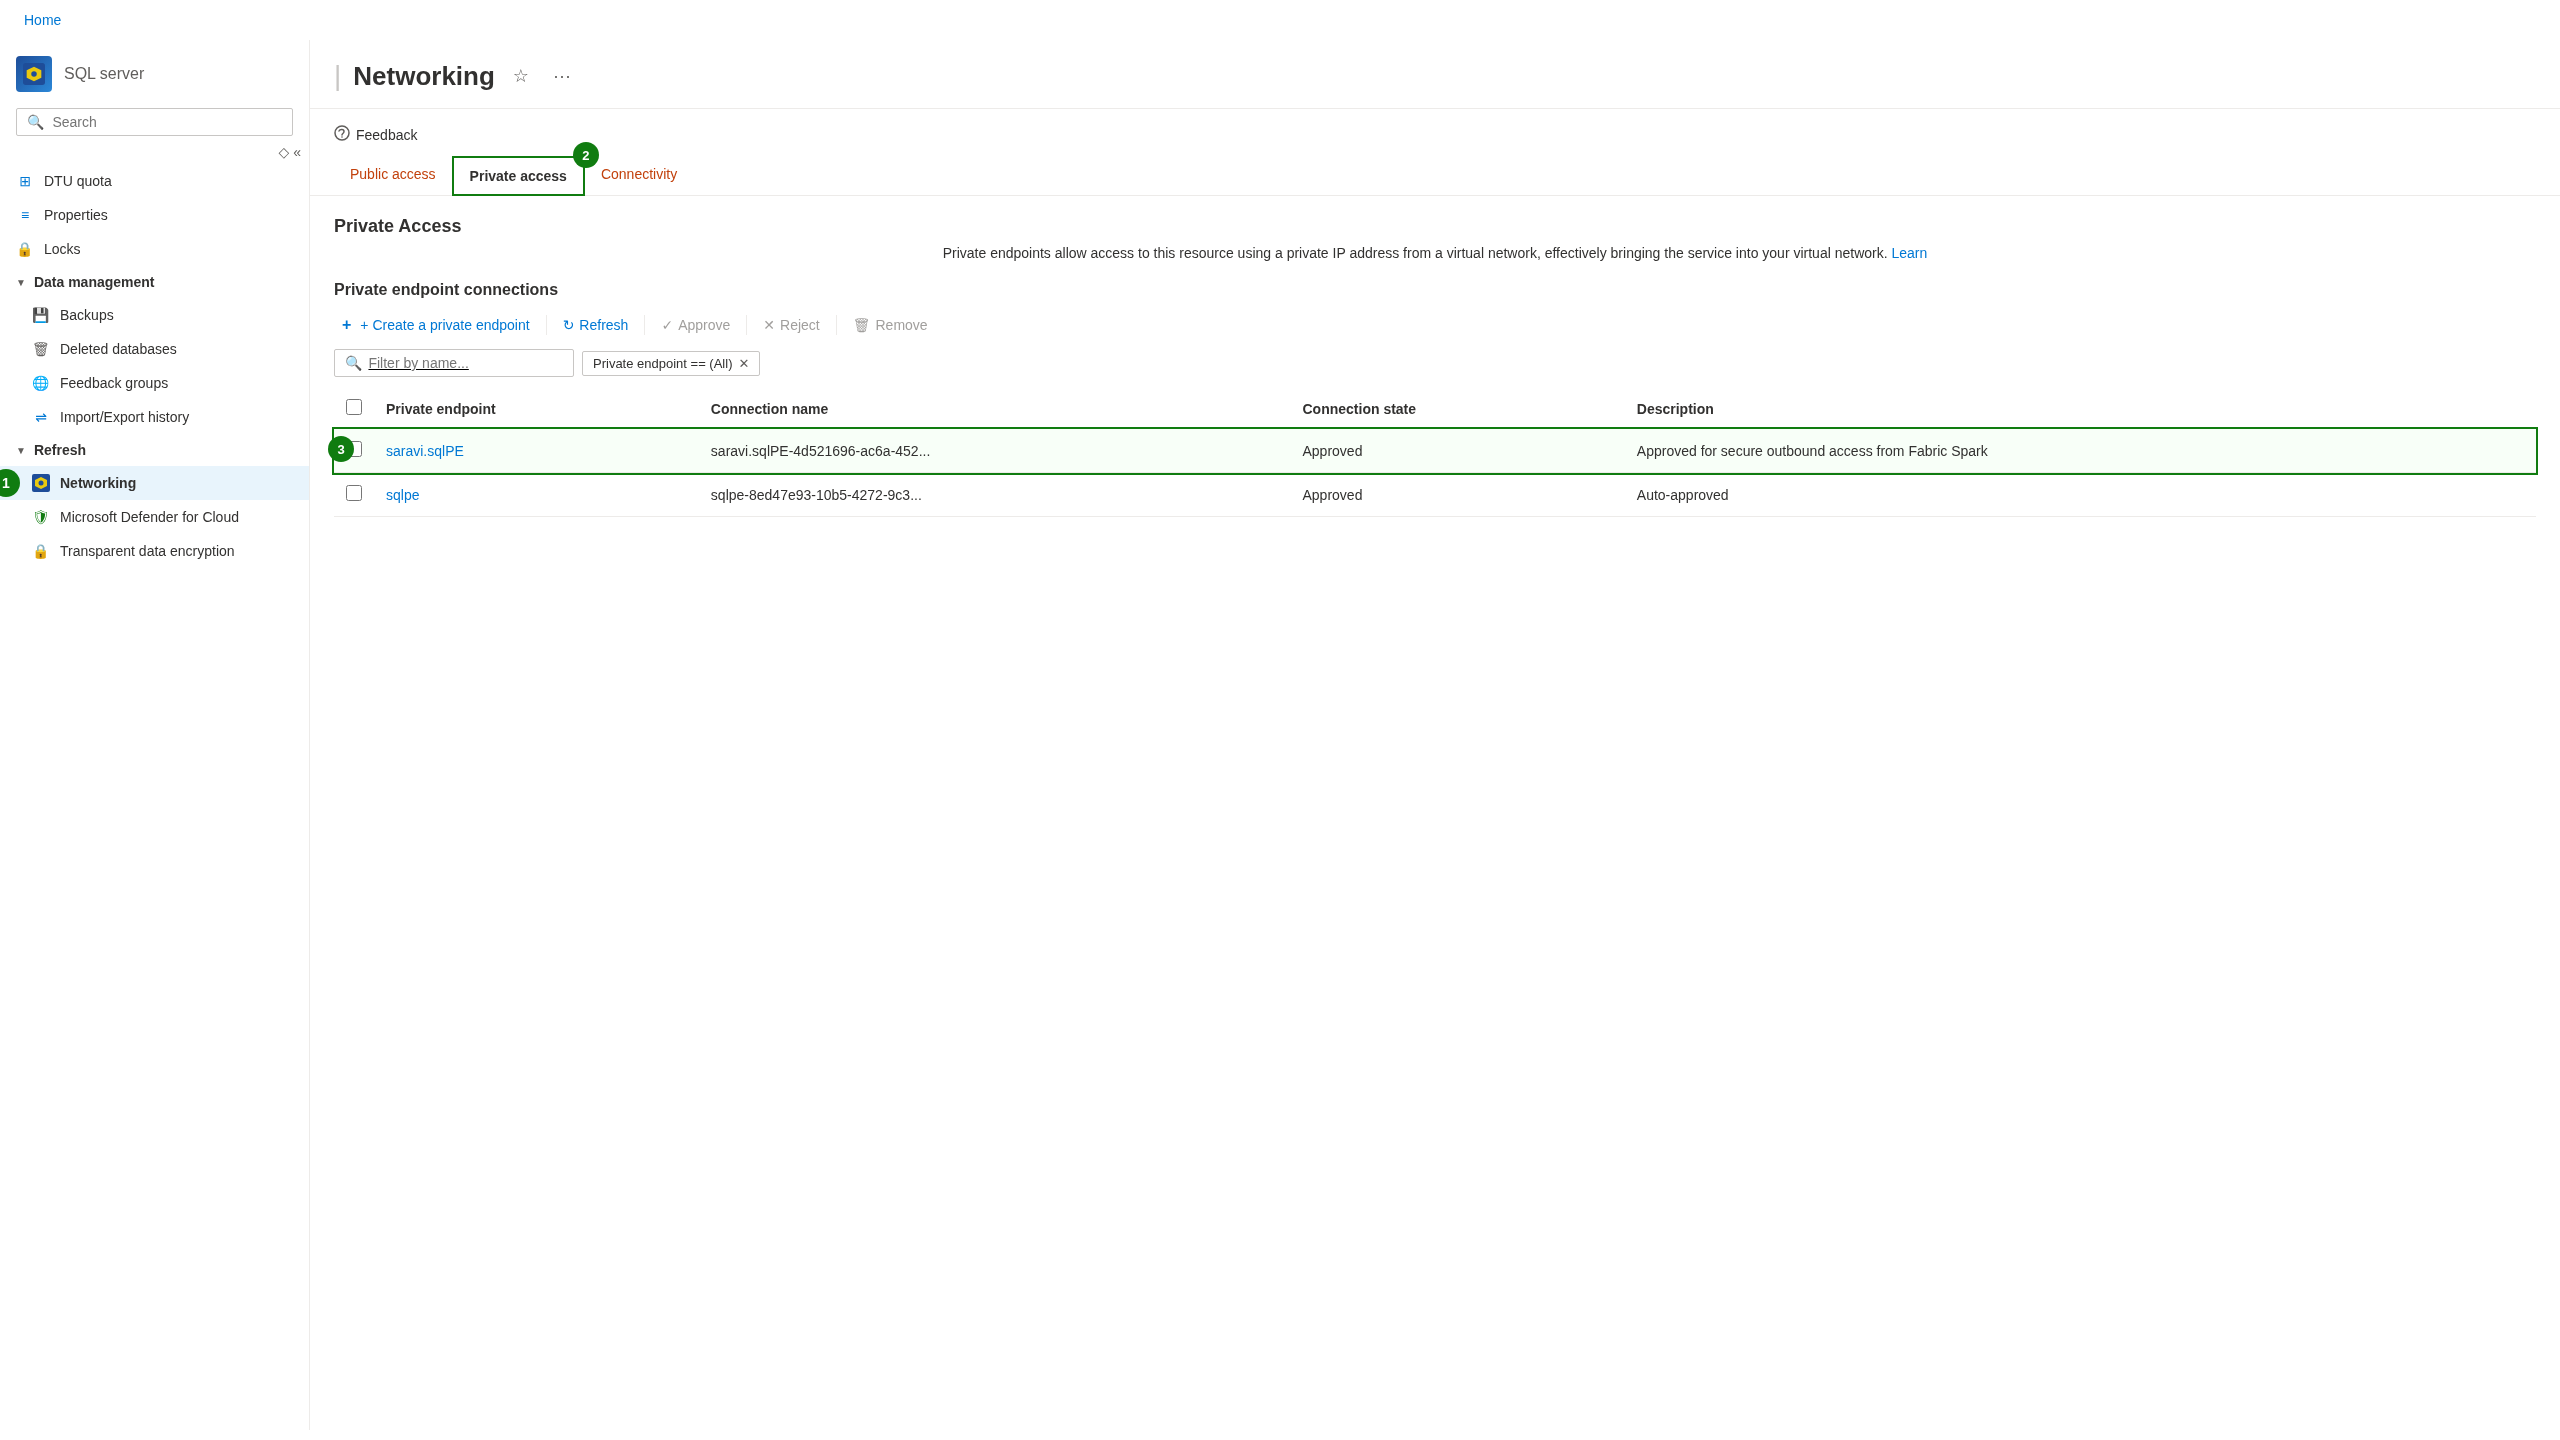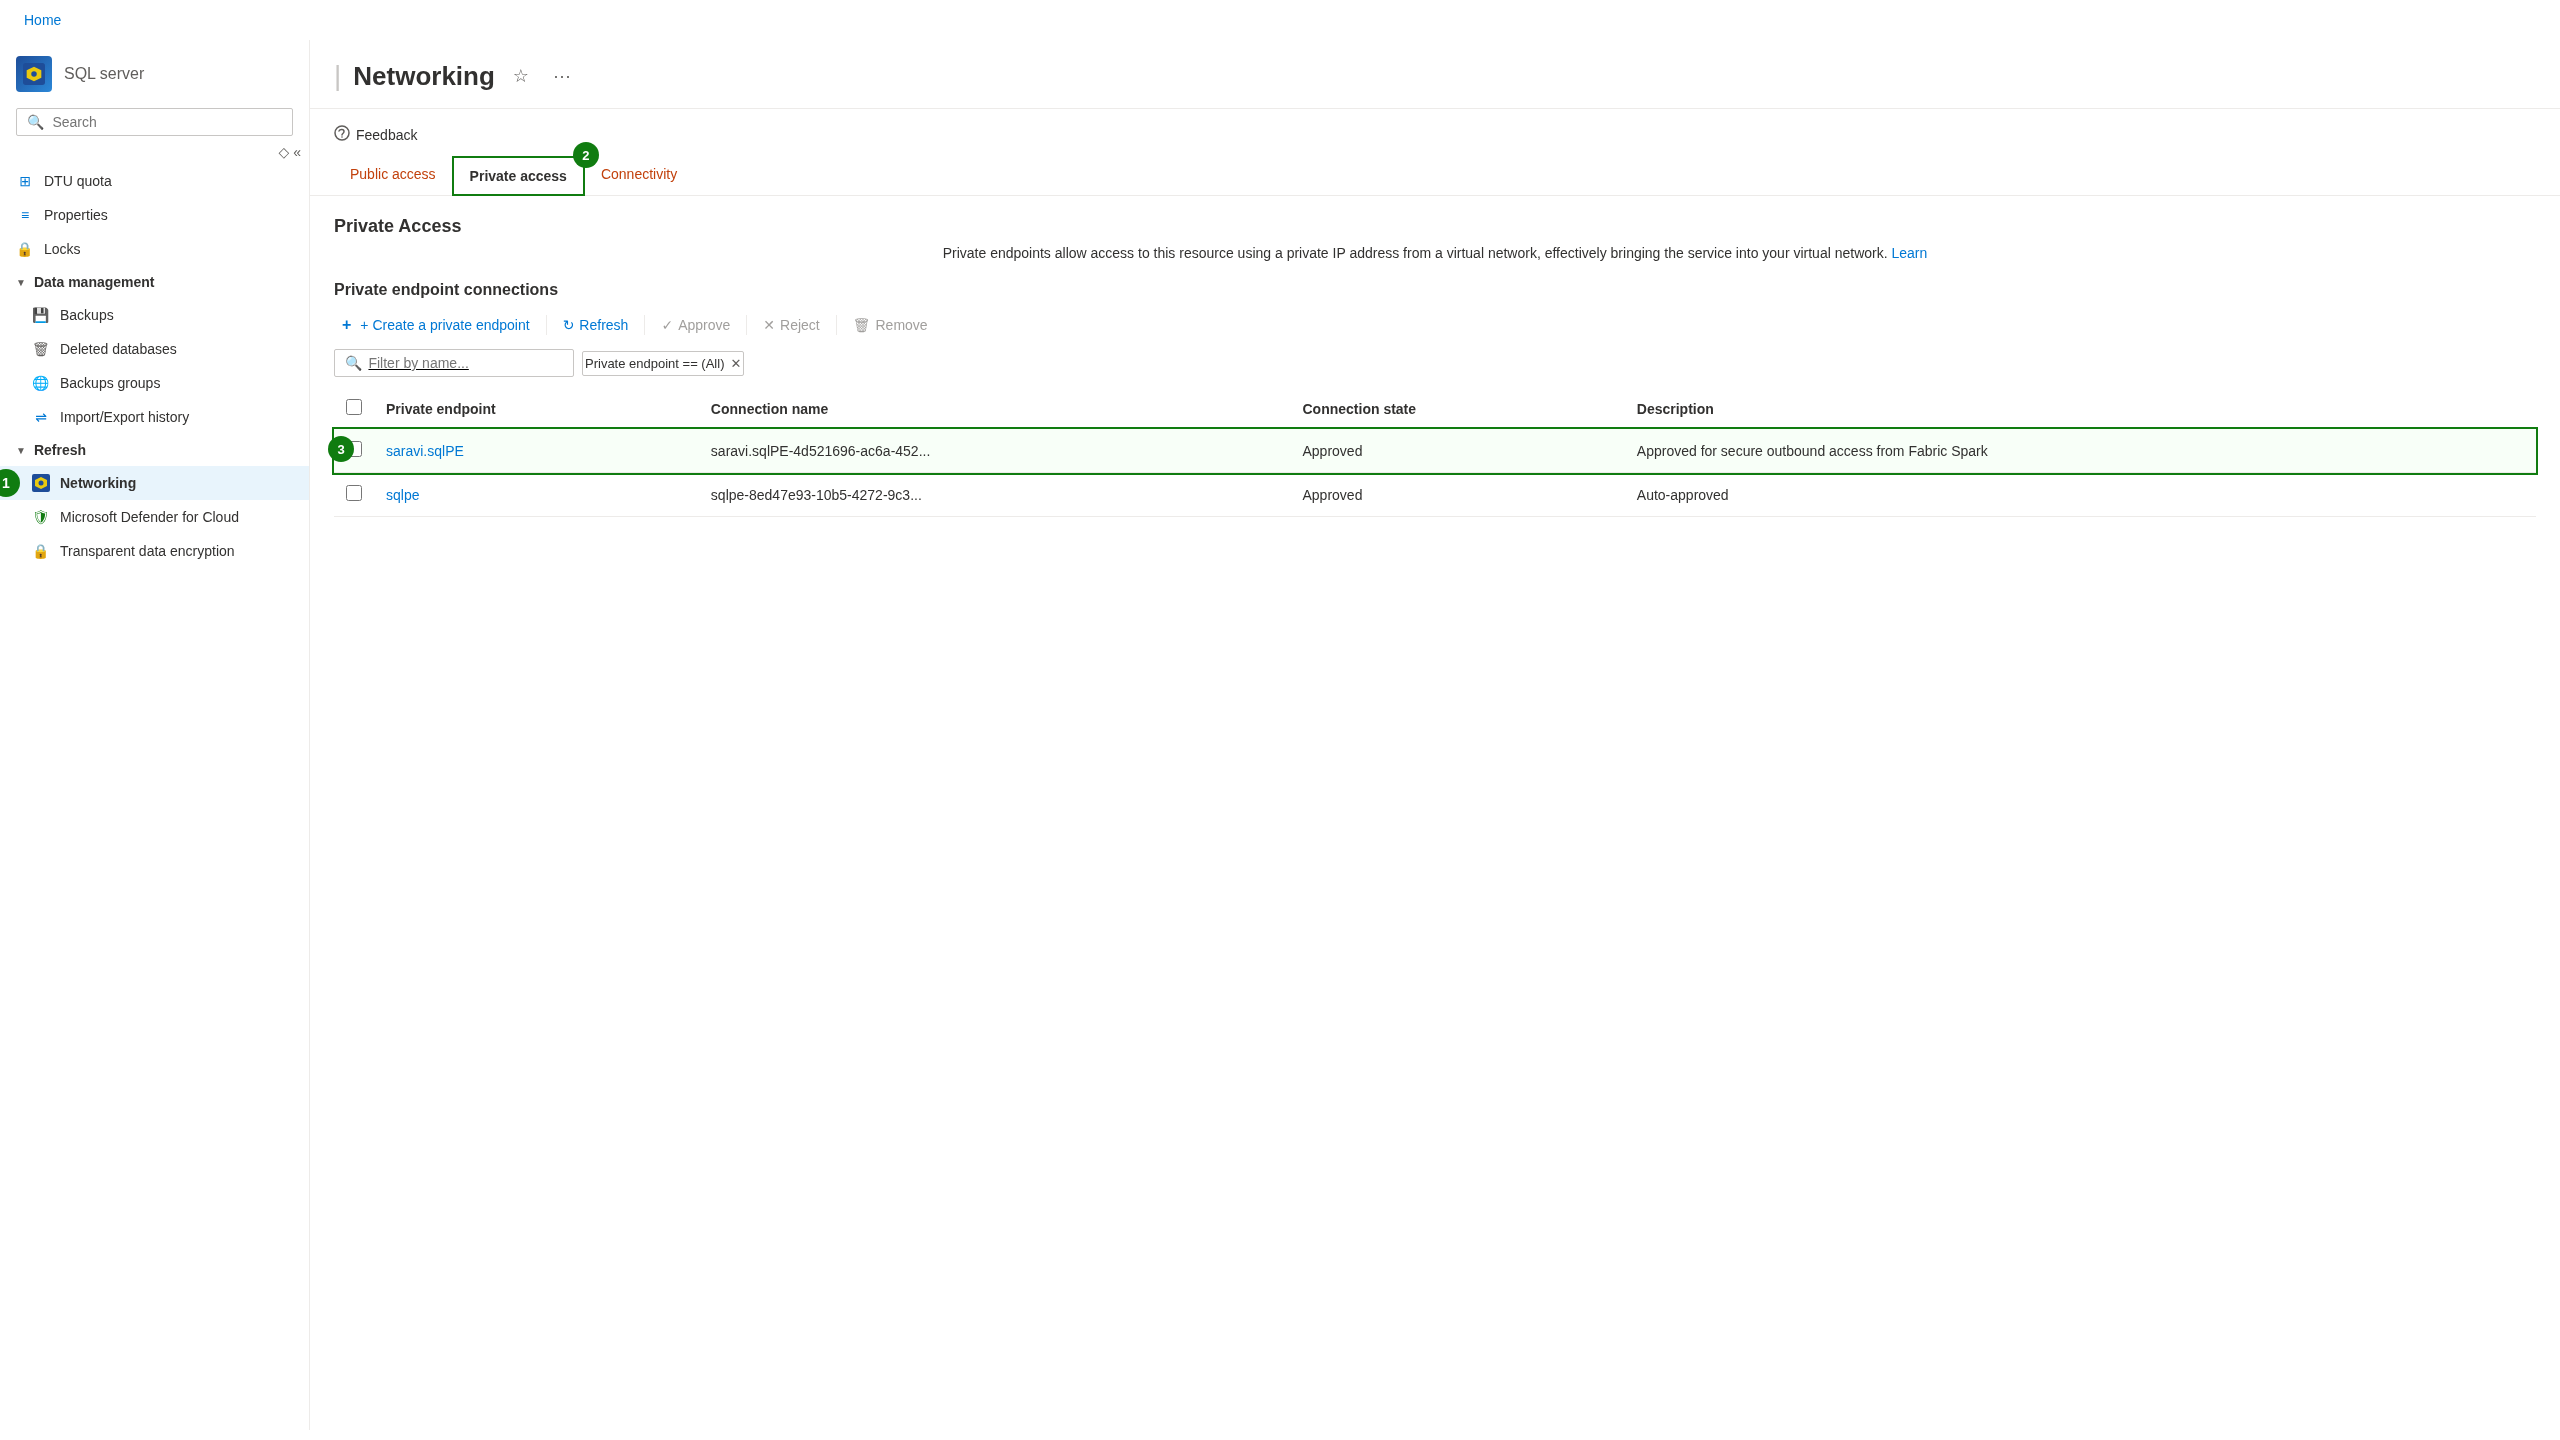--- a/index.html
+++ b/index.html
@@ -49,21 +49,21 @@
     .connections-title { font-size: 16px; font-weight: 600; color: #323130; margin-bottom: 12px; }
 
     .action-bar { display: flex; align-items: center; gap: 4px; margin-bottom: 10px; flex-wrap: wrap; }
     .action-btn { display: flex; align-items: center; gap: 5px; background: none; border: none; cursor: pointer; color: #0078d4; font-size: 14px; padding: 5px 8px; }
     .action-btn.disabled { color: #a19f9d; cursor: default; }
     .action-separator { width: 1px; height: 20px; background: #edebe9; margin: 0 4px; }
 
     .filter-row { display: flex; align-items: center; gap: 8px; margin-bottom: 12px; }
     .filter-input { display: flex; align-items: center; border: 1px solid #c8c6c4; padding: 5px 10px; gap: 6px; border-radius: 2px; width: 240px; }
     .filter-input input { border: none; outline: none; font-size: 14px; width: 100%; text-decoration: underline; }
-    .filter-tag { background: #fff; border: 1px solid #c8c6c4; border-radius: 2px; padding: 4px 2px; font-size: 13px; display: flex; align-items: center; gap: 6px; }
+    .filter-tag { background: #fff; border: 1px solid #c8c6c4; border-radius: 2px; padding: 4px 10px; font-size: 13px; display: flex; align-items: center; gap: 6px; }
     .filter-tag .remove { cursor: pointer; color: #605e5c; }
 
     .table { width: 100%; border-collapse: collapse; }
     .table th { text-align: left; padding: 10px 12px; font-size: 14px; font-weight: 600; color: #323130; border-bottom: 1px solid #edebe9; }
     .table td { padding: 12px 12px; font-size: 14px; color: #323130; border-bottom: 1px solid #edebe9; }
     .table tr.highlighted { outline: 2px solid #107c10; }
     .table tr.highlighted td { background: #f8fff8; }
     .table .link { color: #0078d4; text-decoration: none; cursor: pointer; }
     .checkbox-cell { width: 40px; }
     .table input[type="checkbox"] { width: 16px; height: 16px; cursor: pointer; }
@@ -126,21 +126,21 @@
         <span>Backups</span>
       </div>
 
       <div class="nav-item" style="padding-left:32px;">
         <span class="nav-icon" style="color:#605e5c;">🗑</span>
         <span>Deleted databases</span>
       </div>
 
       <div class="nav-item" style="padding-left:32px;">
         <span class="nav-icon" style="color:#0078d4;">🌐</span>
-        <span>Backups groups</span>
+        <span>Feedback groups</span>
       </div>
 
       <div class="nav-item" style="padding-left:32px;">
         <span class="nav-icon" style="color:#0078d4;">⇌</span>
         <span>Import/Export history</span>
       </div>
 
       <div class="nav-group-header">
         <span class="chevron">▼</span>
         <span>Refresh</span>

